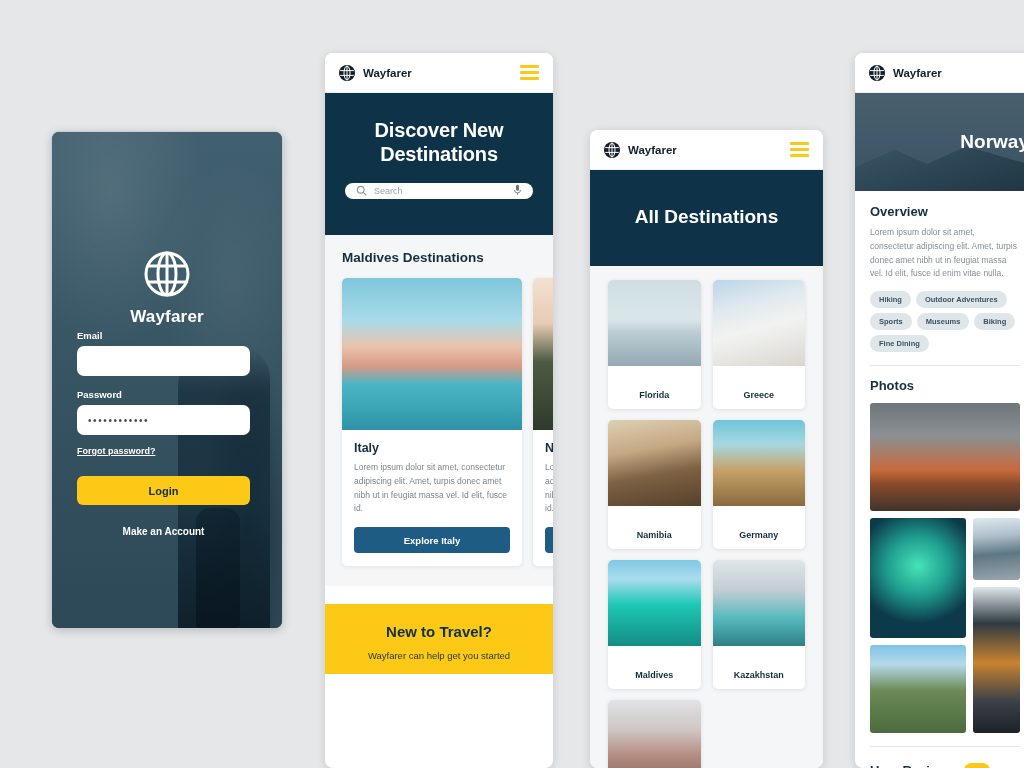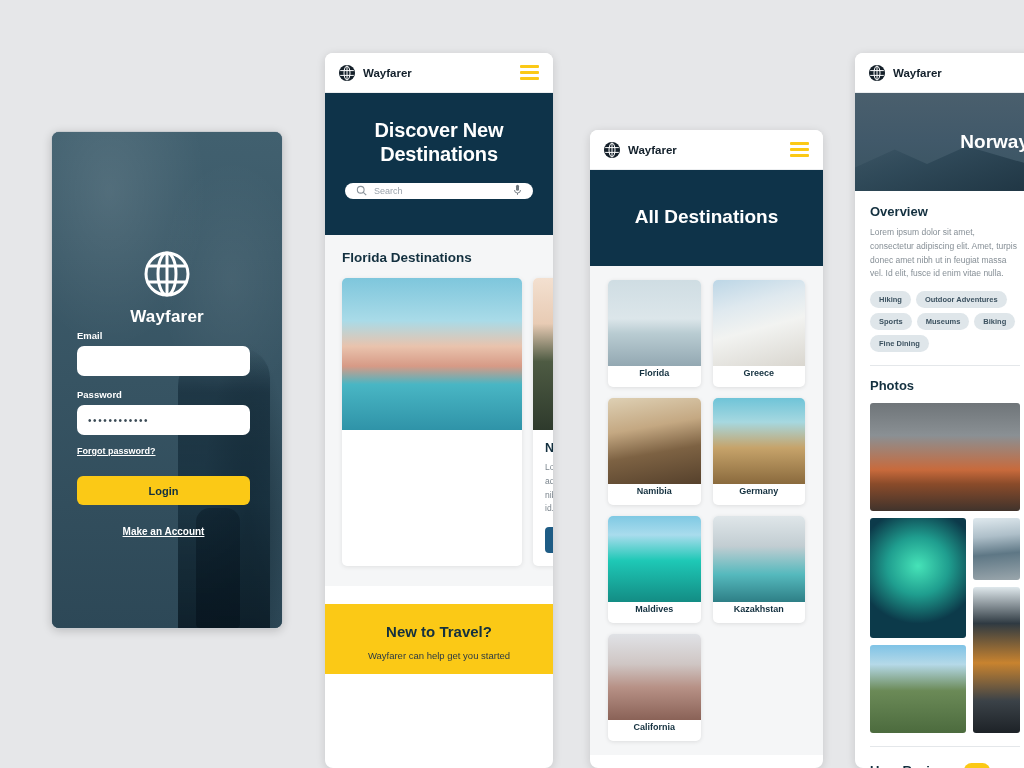--- a/index.html
+++ b/index.html
@@ -61,21 +61,21 @@
     display:inline-block; color:#fff; font-size:9px; font-weight:600;
     text-decoration: underline; margin-top: 11px; cursor:pointer;
   }
   .btn-login {
     margin-top: 18px; width:100%; height: 29px; border:none; border-radius:6px;
     background:#FBC916; color:#12303f; font-size:11px; font-weight:700;
     font-family:"Liberation Sans", sans-serif; cursor:pointer;
   }
   .make-account {
     display:block; text-align:center; color:#fff; font-size:10px; font-weight:600;
-    text-decoration:underline; margin-top:21px; cursor:pointer;
+    margin-top:21px; cursor:pointer;
   }
 
   
   .topbar {
     height: 40px; background:#fff; display:flex; align-items:center;
     padding: 0 14px; justify-content: space-between;
     border-bottom: 1px solid #eceef0;
   }
   .topbar-left { display:flex; align-items:center; gap:8px; }
   .logo-dot {
@@ -135,21 +135,21 @@
   #screen-all {
     left: 590px; top: 130px; width: 233px; height: 638px;
     box-shadow: 0 2px 10px rgba(0,0,0,.14);
   }
   .hero3 { padding: 36px 16px 38px; text-align:center; }
   .hero3 h1 { color:#fff; font-size:19px; font-weight:700; }
   .grid-wrap { background:#f5f6f7; padding: 14px 18px; }
   .grid2 { display:grid; grid-template-columns:1fr 1fr; gap: 11px 12px; }
   .gcard { background:#fff; border-radius:5px; overflow:hidden; box-shadow:0 1px 4px rgba(0,0,0,.10); }
   .gcard-img { height: 86px; }
-  .gcard-label { text-align:center; font-size:9px; font-weight:700; color:#13303f; padding: 2px 2px 9px; }
+  .gcard-label { text-align:center; font-size:9px; font-weight:700; color:#13303f; padding: 24px 2px 9px; }
 
   .im-florida{background:linear-gradient(180deg,#cfdde3 0%,#dce6ea 45%,#b9ccd2 62%,#93a8b2 100%);}
   .im-greece{background:linear-gradient(165deg,#bcd6e6 0%,#dfe9ef 30%,#f2f3f1 55%,#d9d6cf 100%);}
   .im-namibia{background:linear-gradient(170deg,#ded0b4 0%,#c4a882 35%,#7d6243 62%,#56412c 100%);}
   .im-yosemite{background:linear-gradient(175deg,#9aa98e 0%,#7d8f72 30%,#c9b77e 62%,#6e7a52 100%);}
   .im-germany{background:linear-gradient(180deg,#6fc4d8 0%,#a6d8e0 28%,#c6a36a 58%,#8a6a3d 100%);}
   .im-maldives{background:linear-gradient(180deg,#7fc9e3 0%,#a9dced 22%,#1ec8b6 52%,#138c84 100%);}
   .im-kazakh{background:linear-gradient(180deg,#dfe6e9 0%,#c2cdd2 35%,#55b9bd 68%,#2e7f86 100%);}
   .im-california{background:linear-gradient(180deg,#e0e2e6 0%,#cfc6c4 35%,#b79186 62%,#8a6257 100%);}
 
@@ -269,26 +269,31 @@
         <svg viewBox="0 0 12 16" width="9" height="12">
             <rect x="4" y="1" width="4" height="8" rx="2" fill="#6d767d"></rect>
             <path d="M2 8a4 4 0 0 0 8 0" fill="none" stroke="#6d767d" stroke-width="1.2"></path>
             <line x1="6" y1="12" x2="6" y2="14.5" stroke="#6d767d" stroke-width="1.2"></line>
           </svg>
       </span>
     </div>
   </div>
 
   <div class="sec-pad">
-    <div class="sec-title">Florida Destinations</div>
+    <div class="sec-title">Maldives Destinations</div>
   </div>
 
   <div class="cards-rail">
     <div class="dcard">
       <div class="dcard-img img-venice"></div>
+      <div class="dcard-body">
+        <div class="dcard-title">Italy</div>
+        <div class="dcard-desc">Lorem ipsum dolor sit amet, consectetur adipiscing elit. Amet, turpis donec amet nibh ut in feugiat massa vel. Id elit, fusce id.</div>
+        <button class="dcard-btn">Explore Italy</button>
+      </div>
     </div>
     <div class="dcard">
       <div class="dcard-img img-norway"></div>
       <div class="dcard-body">
         <div class="dcard-title">Norway</div>
         <div class="dcard-desc">Lorem ipsum dolor sit amet, consectetur adipiscing elit. Amet, turpis donec amet nibh ut in feugiat massa vel. Id elit, fusce id.</div>
         <button class="dcard-btn">Explore Norway</button>
       </div>
     </div>
   </div>

